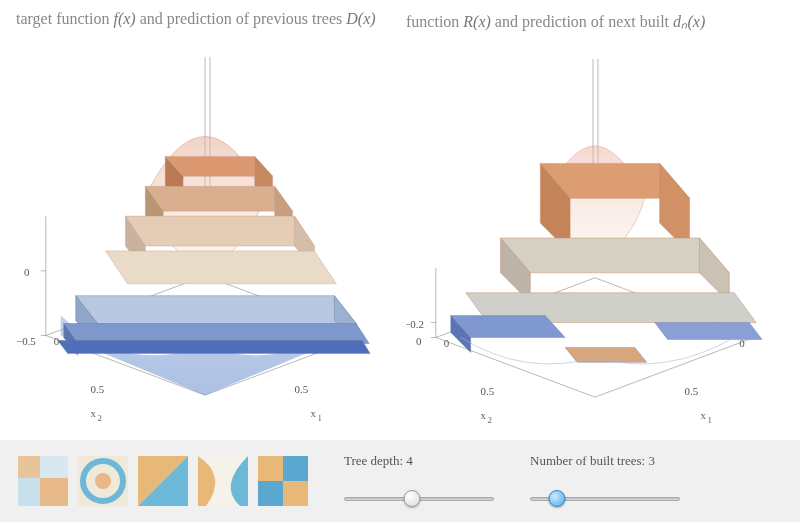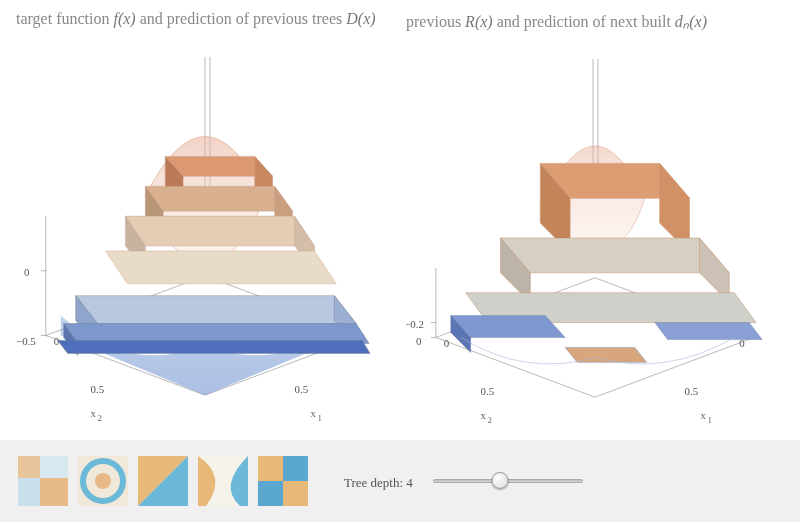--- a/index.html
+++ b/index.html
@@ -49,22 +49,22 @@
   .thumbs { display: flex; gap: 10px; }
   .thumb {
     width: 50px; height: 50px;
     cursor: pointer;
     position: relative;
   }
   .thumb svg { width: 100%; height: 100%; display: block; }
 
   .slider-group {
     display: flex;
-    flex-direction: row;
-    align-items: flex-end;
+    flex-direction: column;
+    align-items: flex-start;
     gap: 20px;
     margin-left: 20px;
   }
   .slider-label {
     font: 13px Georgia, serif;
     color: #555;
   }
   .slider {
     position: relative;
     width: 150px;
@@ -163,21 +163,21 @@
           <polygon points="48,288 342,288 355,308 62,308" fill="#7e98ce"></polygon>
           <polygon points="48,288 62,308 62,320 48,302" fill="#5a76b0"></polygon>
           <polygon points="42,305 348,305 356,318 52,318" fill="#4f6ebc"></polygon>
         </g>
       </svg>
     </div>
   </div>
 
   <div class="plot-panel">
     <div class="plot-title">
-      <span>previous </span><i class="fn">R(x)</i><span> and prediction of next built </span><i class="fn">dₙ(x)</i>
+      <span>function </span><i class="fn">R(x)</i><span> and prediction of next built </span><i class="fn">dₙ(x)</i>
     </div>
     <div class="plot-area">
       <svg viewBox="0 0 380 400">
         <g stroke="#888" stroke-width="0.6" fill="none">
           <line x1="188" y1="20" x2="188" y2="150"></line>
           <line x1="193" y1="20" x2="193" y2="150"></line>
           <polyline points="30,300 190,360 350,300 190,240 30,300"></polyline>
           <line x1="30" y1="230" x2="30" y2="300"></line>
           <line x1="25" y1="285" x2="30" y2="285"></line>
           <line x1="25" y1="300" x2="30" y2="300"></line>
@@ -260,13 +260,20 @@
   </div>
 
   <div class="slider-group">
     <div class="slider-label">Tree depth: 4</div>
     <div class="slider">
       <div class="track"></div>
       <div class="knob" style="left:45%"></div>
     </div>
   </div>
 
+  <div class="slider-group">
+    <div class="slider-label">Number of built trees: 3</div>
+    <div class="slider">
+      <div class="track"></div>
+      <div class="knob blue" style="left:18%"></div>
+    </div>
+  </div>
 </div>
 
 </body></html>

